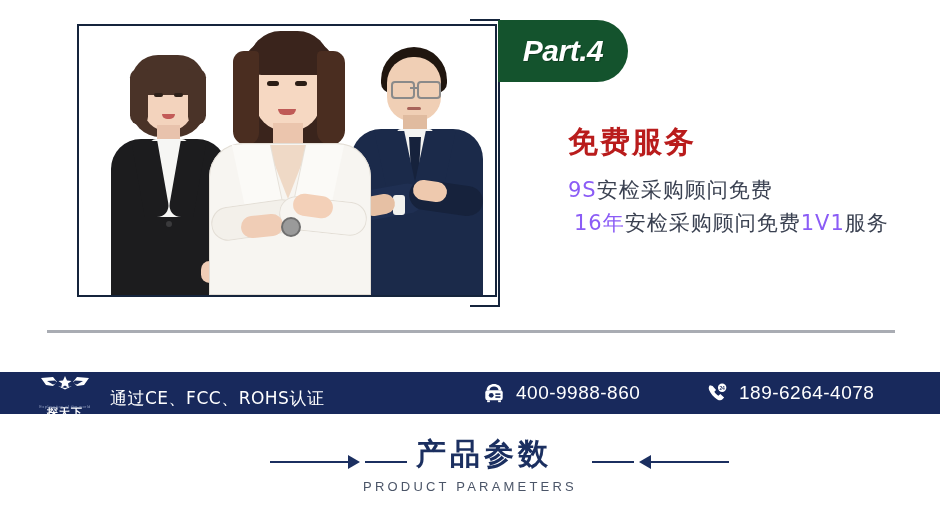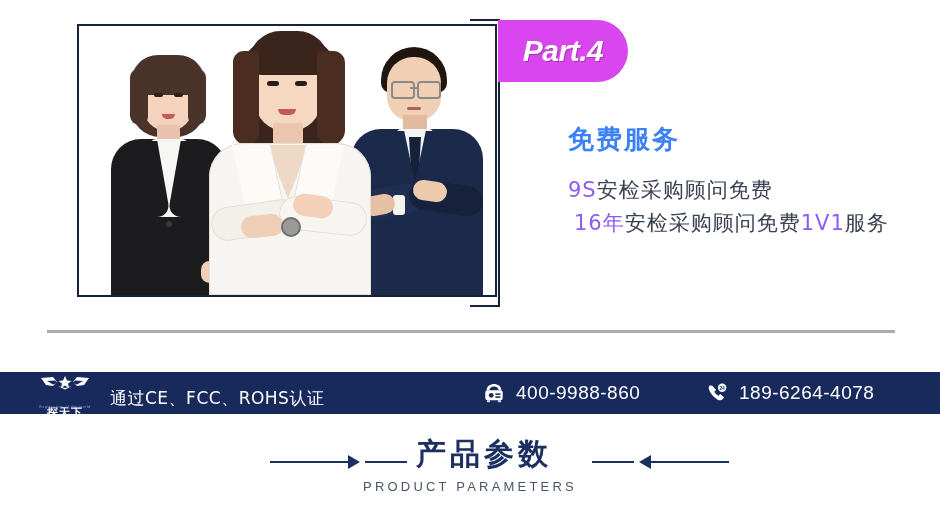--- a/index.html
+++ b/index.html
@@ -83,33 +83,33 @@
 
   
   .bracket{position:absolute;left:470px;top:19px;width:30px;height:288px;pointer-events:none;}
   .bracket .v{position:absolute;right:0;top:0;width:2px;height:288px;background:#15243c;}
   .bracket .h-top{position:absolute;right:0;top:0;width:30px;height:2px;background:#15243c;}
   .bracket .h-bot{position:absolute;right:0;bottom:0;width:30px;height:2px;background:#15243c;}
 
   
   .part-badge{
     position:absolute;left:498px;top:20px;width:130px;height:62px;
-    background:#d946ef;border-radius:0 31px 31px 0;
+    background:#14532d;border-radius:0 31px 31px 0;
     display:flex;align-items:center;justify-content:center;
   }
   .part-badge .txt{
     color:#ffffff;font-size:30px;font-weight:bold;font-style:italic;
     letter-spacing:-0.5px;font-family:"Liberation Sans",sans-serif;
     text-shadow:1px 1px 0 rgba(0,0,0,.25);
   }
 
   
   .svc-title{
     position:absolute;left:568px;top:122px;
-    font-size:26px;font-weight:bold;color:#3b82f6;letter-spacing:2px;
+    font-size:30px;font-weight:bold;color:#b91c1c;letter-spacing:2px;
     font-family:"DejaVu Sans","Liberation Sans",sans-serif;
   }
   .svc-line{
     position:absolute;left:568px;
     font-size:21px;color:#3a4151;letter-spacing:1px;
     font-family:"DejaVu Sans","Liberation Sans",sans-serif;white-space:nowrap;
   }
   .svc-line.l1{top:176px;}
   .svc-line.l2{top:209px;margin-left:6px;}
   .hl{color:#8b5cf6;}

